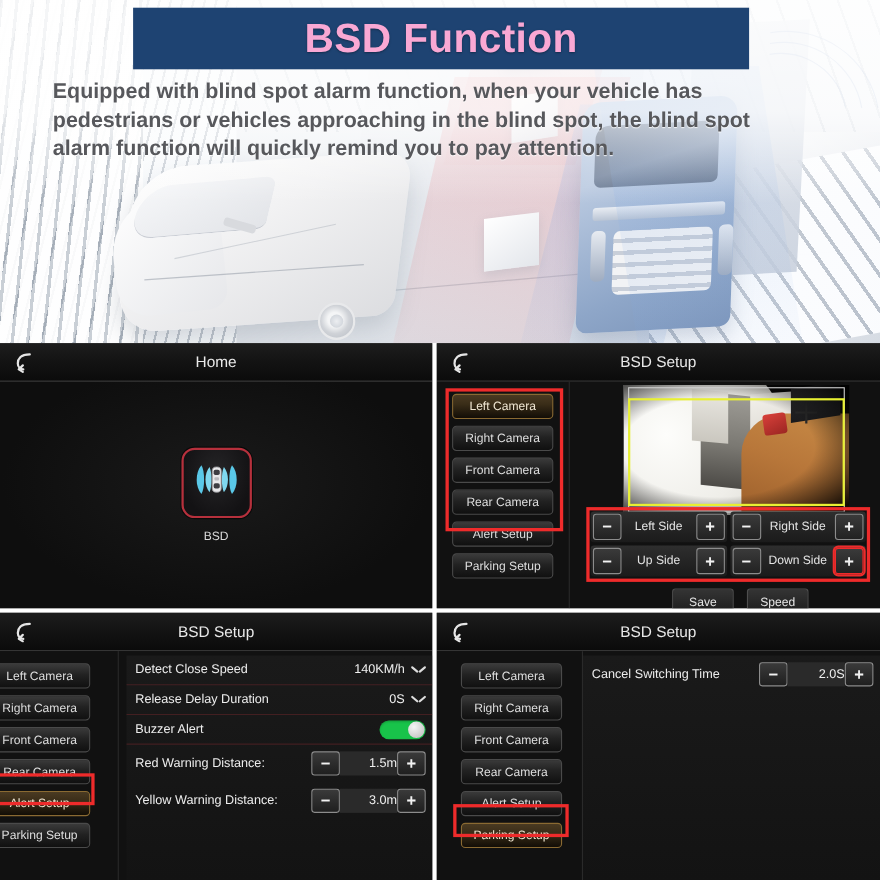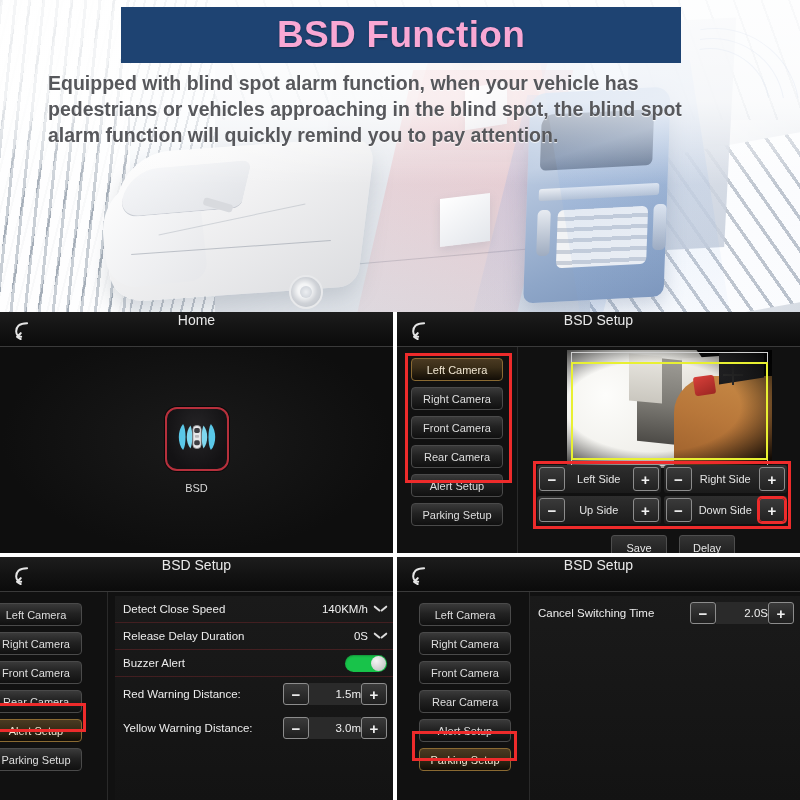--- a/index.html
+++ b/index.html
@@ -268,21 +268,21 @@
   }
   .panel.tl { left: 0;    top: 0;   width: 393px; height: 241px; }
   .panel.tr { left: 397px;top: 0;   width: 403px; height: 241px; }
   .panel.bl { left: 0;    top: 245px;width: 393px; height: 243px; }
   .panel.br { left: 397px;top: 245px;width: 403px; height: 243px; }
 
   .hud-header {
     position: relative; height: 35px;
     background: linear-gradient(180deg,#1d1d1d 0%,#131313 50%,#0b0b0b 100%);
     border-bottom: 1px solid #3a3a3a;
-    display: flex; align-items: flex-start;
+    display: flex; align-items: center;
   }
   .hud-header .hud-title {
     position: absolute; left: 0; right: 0; text-align: center;
     color: #e9e9e9; font-size: 14px;
     font-family: "Liberation Sans", sans-serif;
   }
   .back-btn {
     position: relative; z-index: 2;
     width: 46px; height: 35px;
     display: flex; align-items: center; justify-content: center;
@@ -645,21 +645,21 @@
           <div class="adj">
             <div class="pm">−</div>
             <div class="adj-label">Down Side</div>
             <div class="pm hl">+</div>
           </div>
         </div>
         <div class="redbox" style="left:136px; top:114px; width:258px; height:68px;"></div>
 
         <div class="save-row" style="left:214px; top:188px;">
           <div class="flat-btn">Save</div>
-          <div class="flat-btn">Delay</div>
+          <div class="flat-btn">Speed</div>
         </div>
       </div>
     </div>
 
     <div class="panel bl">
       <div class="hud-header">
         <div class="back-btn">
           <svg viewBox="0 0 24 22" fill="none">
             <path d="M16.5 3.5 C7 3.5 4.5 8 4.5 12.5 C4.5 16.5 7.5 18.5 10 18.5" stroke="#e5e5e5" stroke-width="2.2" stroke-linecap="round"></path>
             <path d="M9.5 14.5 L5.5 18.5 L9.5 21" stroke="#e5e5e5" stroke-width="2.2" stroke-linecap="round" stroke-linejoin="round" fill="none"></path>

